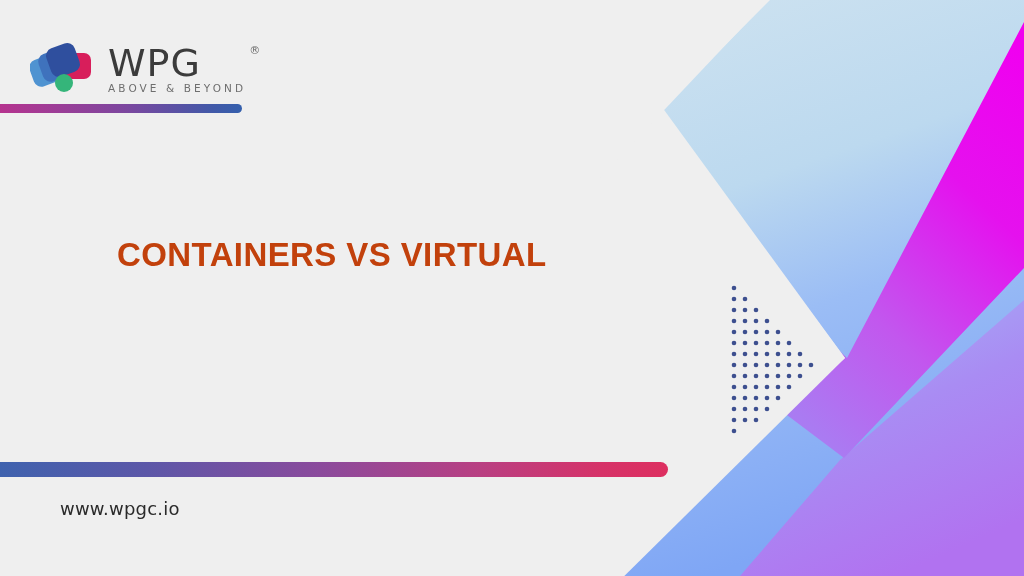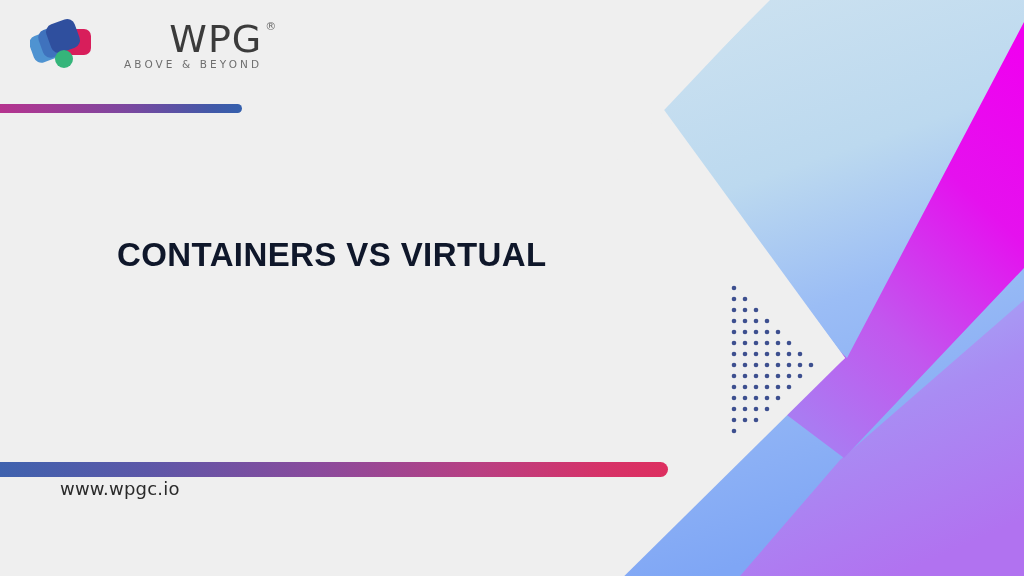--- a/index.html
+++ b/index.html
@@ -25,25 +25,24 @@
     top:0; right:0;
     width:424px; height:576px;
     overflow:hidden;
     pointer-events:none;
   }
   #deco svg { display:block; width:424px; height:576px; }
 
   
   #logo-block {
     position:absolute;
-    left:30px; top:16px;
+    left:30px; top:40px;
     display:flex;
     align-items:center;
-    gap:26px;
-    text-align:right;
+    gap:10px;
   }
   #logo-mark { position:relative; width:68px; height:56px; }
   #logo-mark svg { display:block; }
   #logo-text { position:relative; padding-top:2px; }
   .wpg-word {
     font-size:38px;
     line-height:38px;
     letter-spacing:1px;
     color:#3b3b3b;
     font-weight:400;
@@ -86,31 +85,31 @@
   #headline {
     position:absolute;
     left:60px; top:226px;
     width:620px;
   }
   #headline .line {
     font-size:33px;
     line-height:57px;
     font-weight:700;
     letter-spacing:0.4px;
-    color:#0f172a;
+    color:#c2410c;
     text-transform:uppercase;
     font-family:"Liberation Sans", sans-serif;
     white-space:nowrap;
   }
   #headline .line.l1 { padding-left:57px; }
 
   
   #site-url {
     position:absolute;
-    left:60px; top:478px;
+    left:60px; top:498px;
     font-size:18px;
     color:#2a2a2a;
     letter-spacing:0.2px;
     font-family:"DejaVu Sans", sans-serif;
   }
 </style>
 </head>
 <body>
 
 <div id="slide">

